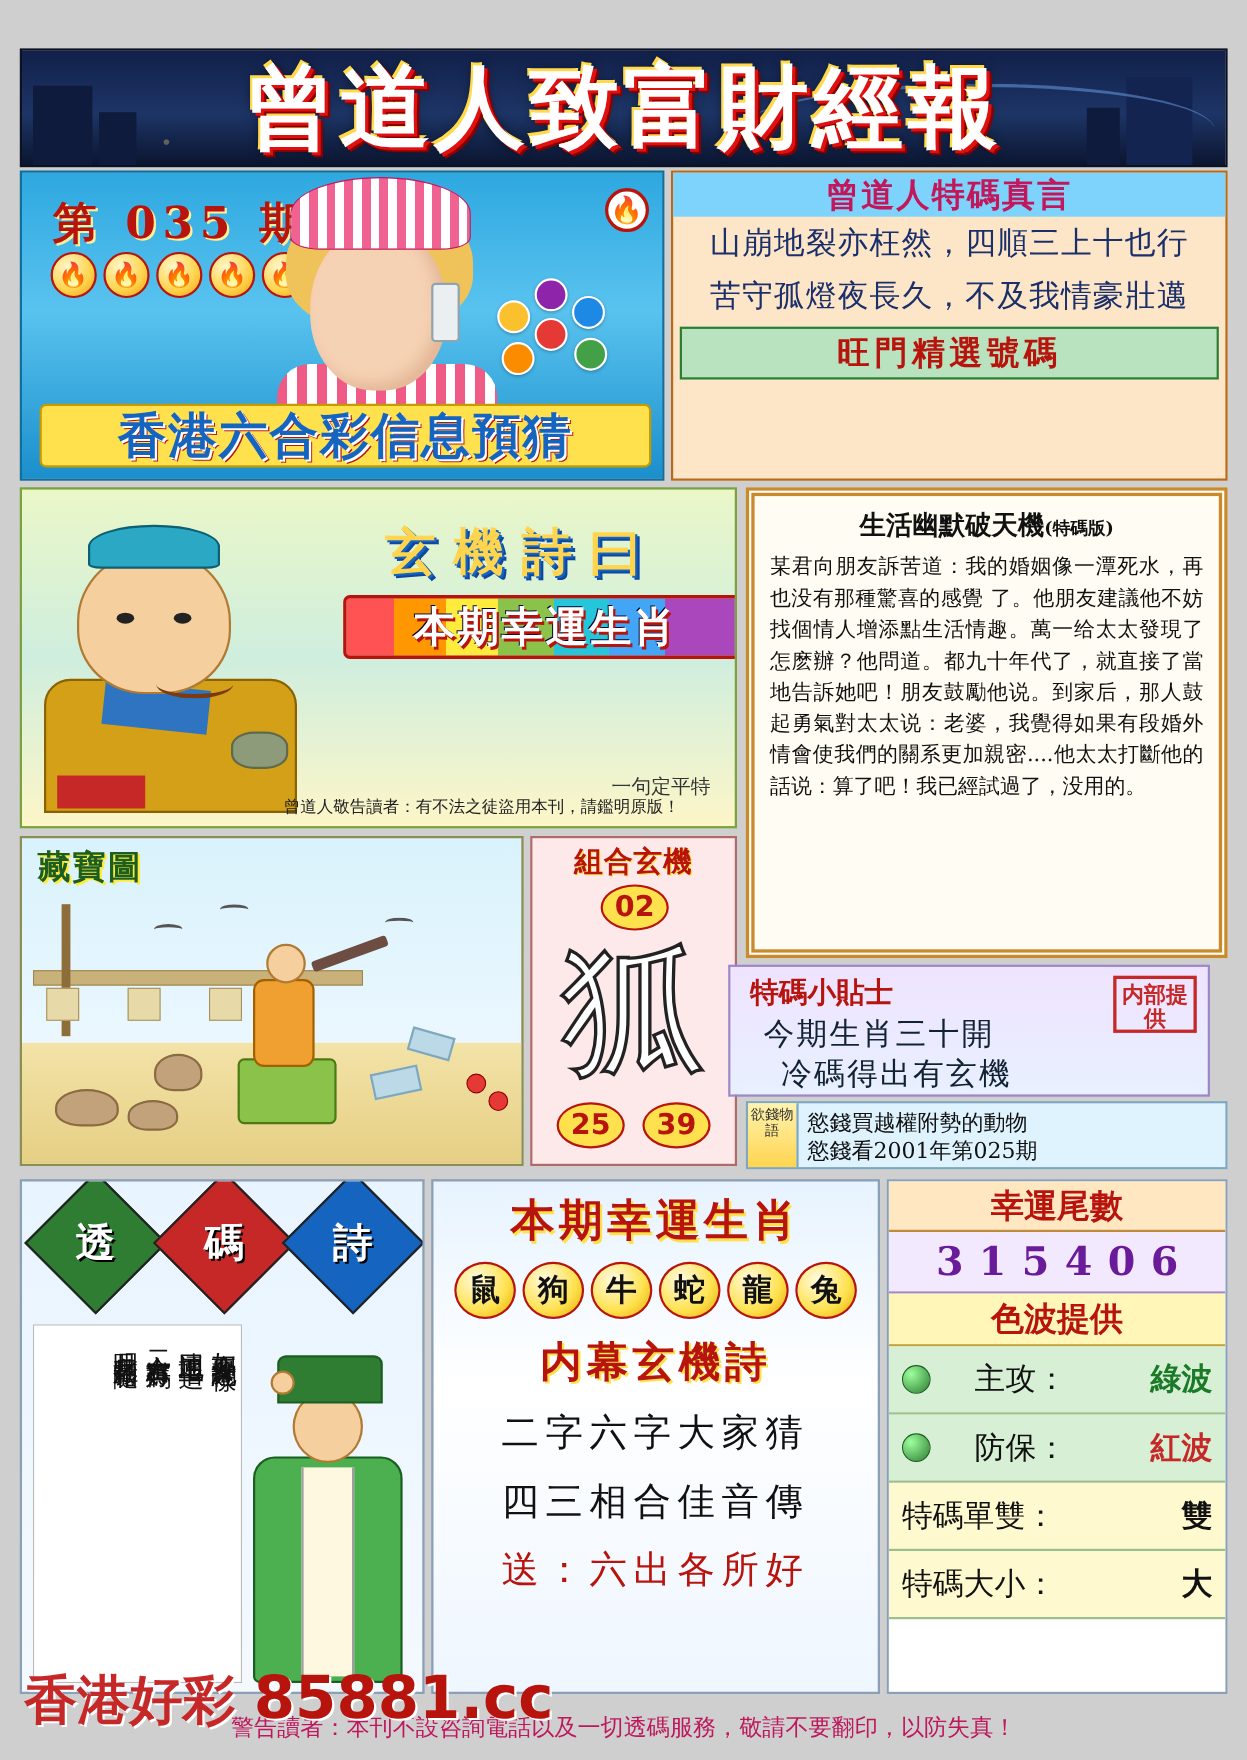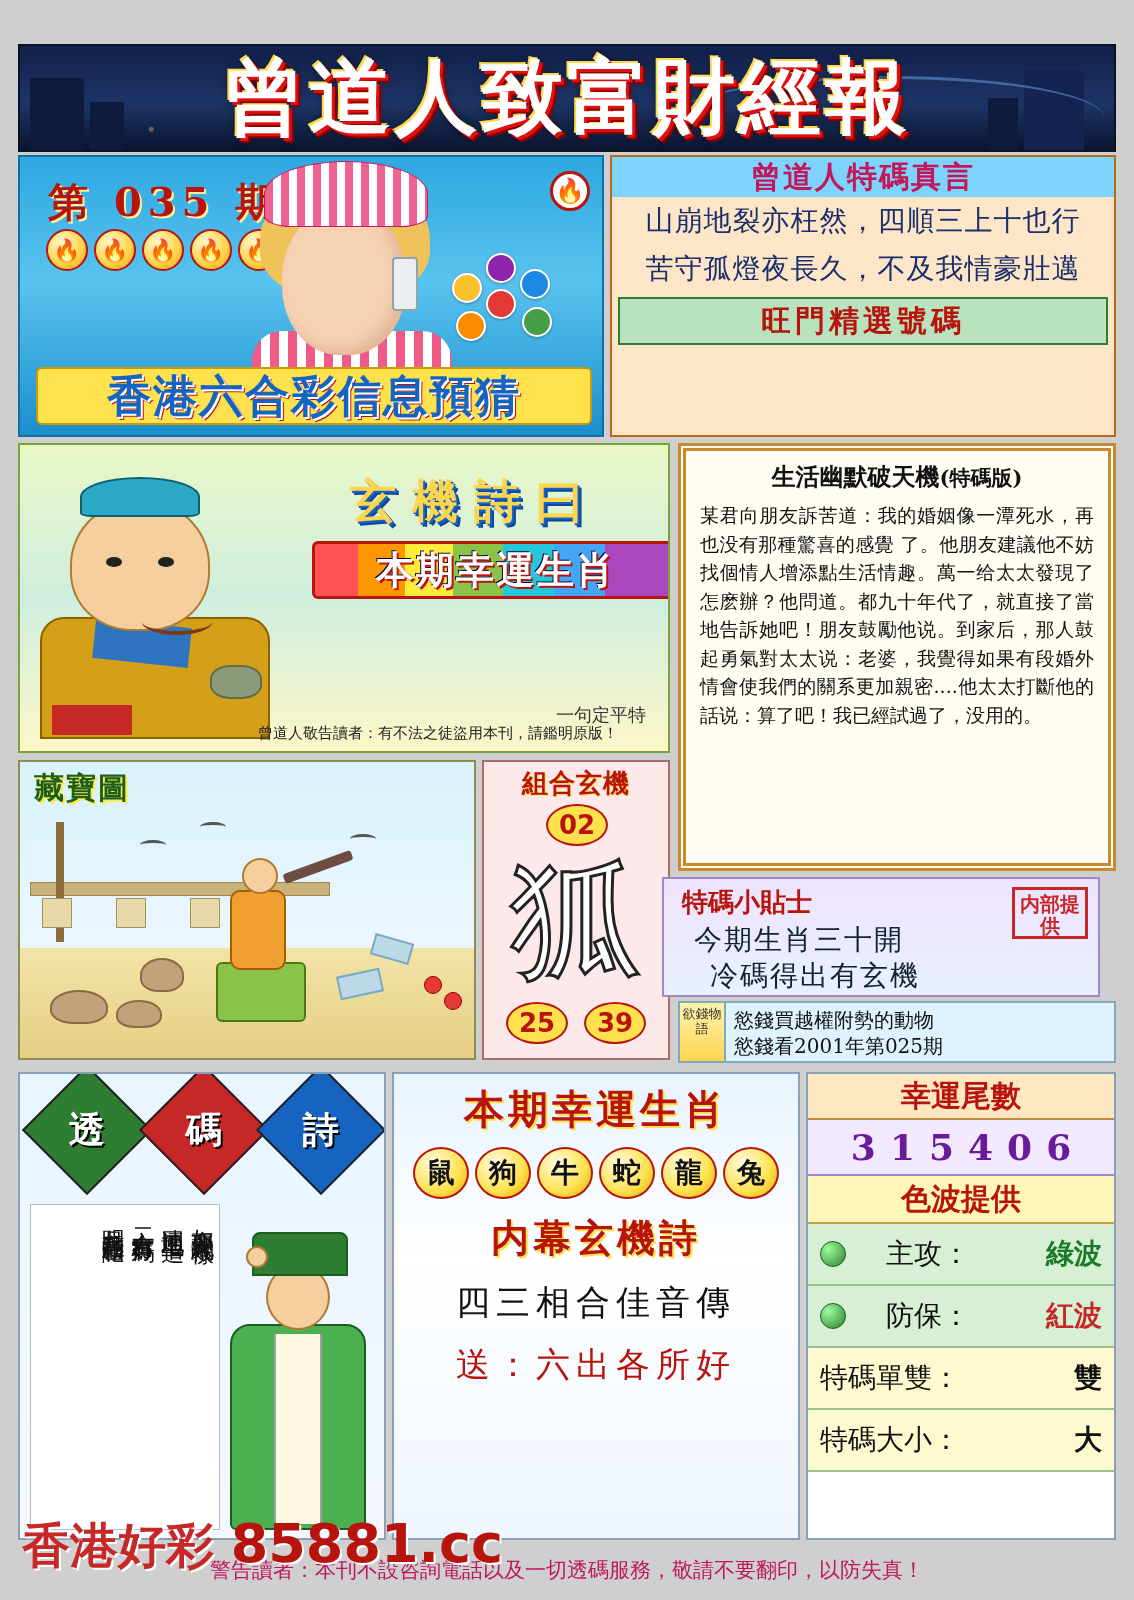--- a/index.html
+++ b/index.html
@@ -219,21 +219,21 @@
     position:absolute; left:678px; top:443px; width:438px; height:428px;
     background:#fffdf3;
     border:8px double #c98a2e;
     padding:10px 14px;
   }
   .humor-hd {
     text-align:center;
     font-family:"DejaVu Serif","Liberation Serif", serif;
     font-weight:bold; font-size:24px; color:#111; margin-bottom:8px;
   }
-  .humor-hd em { font-style:normal; font-size:21px; }
+  .humor-hd em { font-style:normal; font-size:16px; }
   .humor-body {
     font-family:"DejaVu Serif","Liberation Serif", serif;
     font-size:19px; line-height:1.5; color:#111; text-align:justify;
   }
   
   .treasure {
     position:absolute; left:18px; top:760px; width:458px; height:300px;
     background: linear-gradient(180deg,#d9f2fb 0%, #eaf7ff 60%, #fdf3d0 100%);
     border:2px solid #8a8f52;
     overflow:hidden;
@@ -634,20 +634,21 @@
     <div class="lucky-hd">本期幸運生肖</div>
     <div class="zodiac">
       <div class="z">鼠</div>
       <div class="z">狗</div>
       <div class="z">牛</div>
       <div class="z">蛇</div>
       <div class="z">龍</div>
       <div class="z">兔</div>
     </div>
     <div class="lucky-hd2">内幕玄機詩</div>
+    <div class="lucky-line">二字六字大家猜</div>
     <div class="lucky-line">四三相合佳音傳</div>
     <div class="lucky-line red">送：六出各所好</div>
   </div>
 
   <div class="tail">
     <div class="tail-hd">幸運尾數</div>
     <div class="tail-digits">
       <span>3</span>
       <span>1</span>
       <span>5</span>

